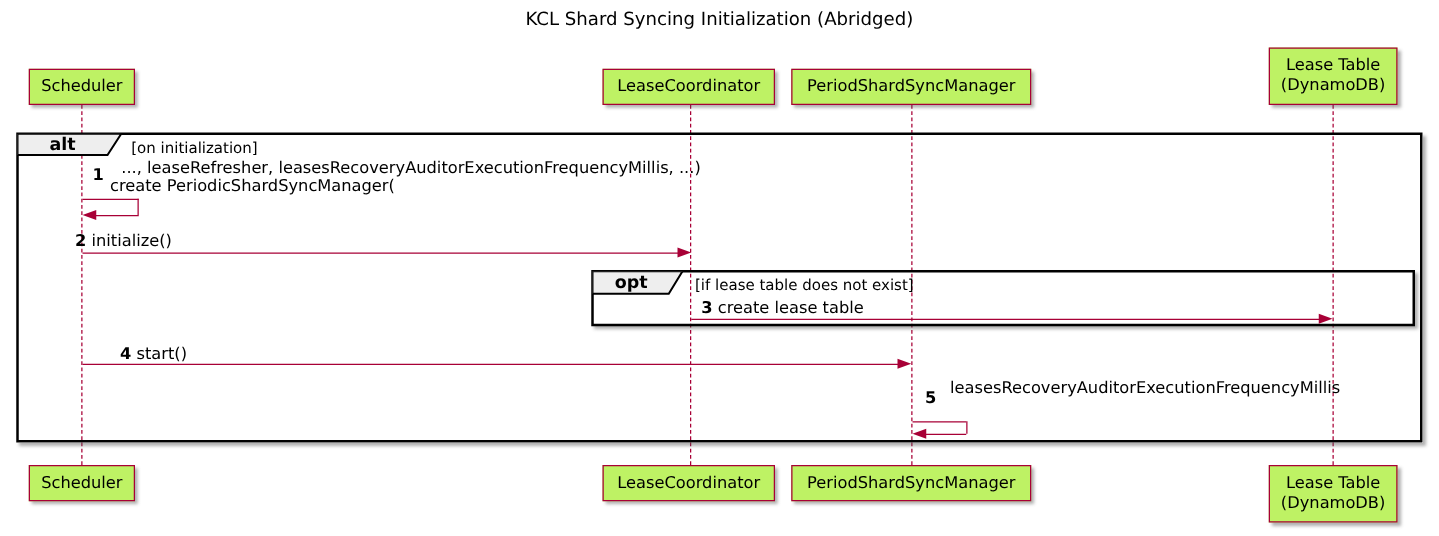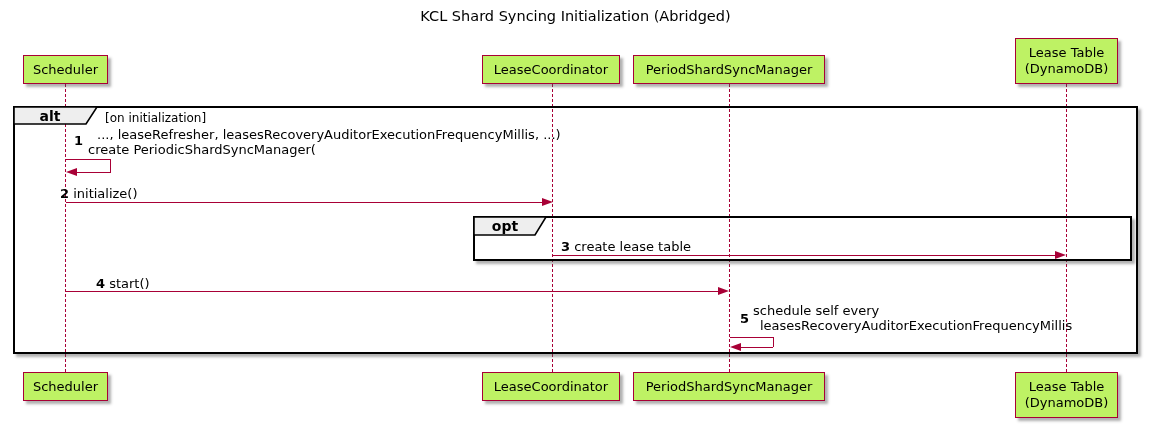--- a/index.html
+++ b/index.html
@@ -135,38 +135,38 @@
     <span>initialize()</span>
   </div>
   <div class="abs mline" style="left:66px;top:202px;width:477px;"></div>
   <div class="abs ah-right" style="left:542px;top:198px;"></div>
 
   <div class="abs frame" style="left:473px;top:216px;width:659px;height:45px;"></div>
   <svg class="abs" style="left:474px;top:217px;" width="75" height="20">
     <polygon points="0,0 72,0 61,18 0,18" fill="#EEEEEE" stroke="#000000" stroke-width="1.6"></polygon>
   </svg>
   <div class="abs frame-op" style="left:474px;top:218px;width:62px;text-align:center;">opt</div>
+  <div class="abs cond" style="left:556px;top:221px;">[if lease table does not exist]</div>
 
   <div class="abs msg" style="left:561px;top:239px;">
     <b class="num">3</b>
     <span>create lease table</span>
   </div>
   <div class="abs mline" style="left:553px;top:255px;width:503px;"></div>
   <div class="abs ah-right" style="left:1055px;top:251px;"></div>
 
   <div class="abs msg" style="left:72px;top:276px;margin-left:24px;">
     <b class="num">4</b>
     <span>start()</span>
   </div>
   <div class="abs mline" style="left:66px;top:291px;width:653px;"></div>
   <div class="abs ah-right" style="left:718px;top:287px;"></div>
 
   <div class="abs num" style="left:740px;top:311px;">5</div>
   <div class="abs msg" style="left:753px;top:303px;">
-    <div>schedule self every</div>
     <div style="padding-left:7px;">leasesRecoveryAuditorExecutionFrequencyMillis</div>
   </div>
   <div class="abs mline" style="left:730px;top:337px;width:43px;"></div>
   <div class="abs vline" style="left:773px;top:337px;height:10px;"></div>
   <div class="abs mline" style="left:736px;top:347px;width:37px;"></div>
   <div class="abs ah-left" style="left:730px;top:343px;"></div>
 
 </div>
 
 </body></html>

